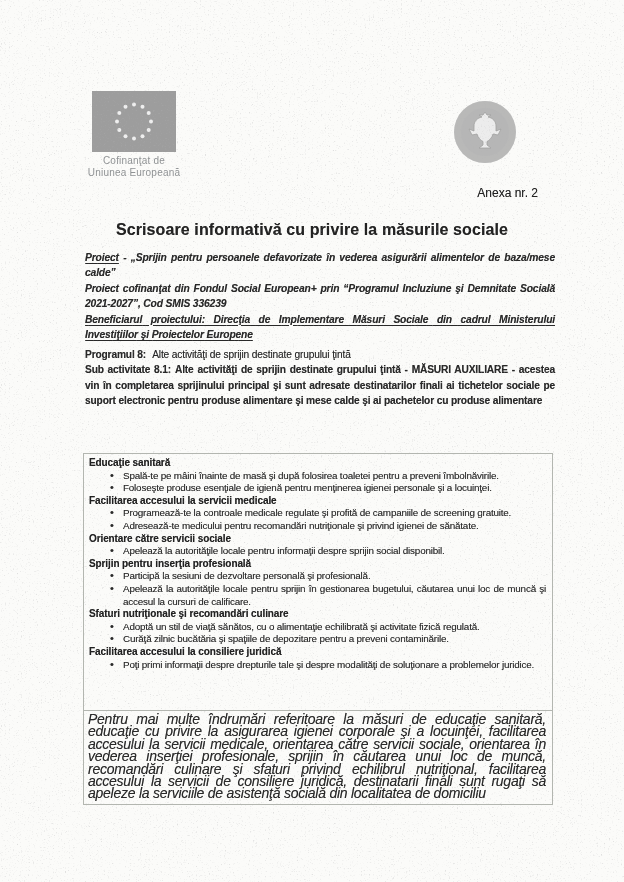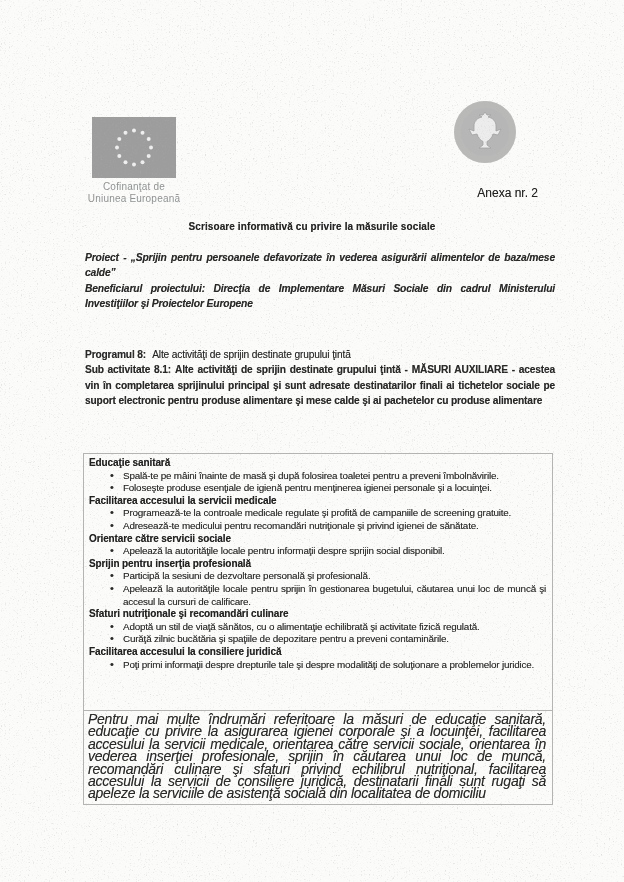--- a/index.html
+++ b/index.html
@@ -5,35 +5,35 @@
   html,body{margin:0;padding:0;background:#e8e8e8;}
   .page{
     position:relative;width:624px;height:882px;margin:0 auto;
     background:#fbfbf9;overflow:hidden;
     font-family:"Liberation Sans","DejaVu Sans",sans-serif;
     color:#2d2d2d;
     text-shadow:0 0 .5px rgba(70,70,70,.55);
   }
   .noise{position:absolute;left:0;top:0;z-index:9;pointer-events:none;}
   
-  .eu-logo{position:absolute;left:86px;top:91px;width:96px;text-align:center;margin-top:26px;}
+  .eu-logo{position:absolute;left:86px;top:91px;width:96px;text-align:center;}
   .eu-flag{display:block;margin:0 auto;filter:blur(.3px);}
   .eu-caption{margin-top:3px;font-size:10px;line-height:11.5px;color:#8f9294;
     letter-spacing:.2px;filter:blur(.25px);text-shadow:none;}
   .seal{position:absolute;left:452px;top:99px;filter:blur(.45px);opacity:.8;}
   .anexa{position:absolute;top:186px;right:86px;font-size:12px;color:#222;}
   
   .title{position:absolute;top:221px;left:0;width:100%;text-align:center;
-    font-size:10px;font-weight:700;color:#222;letter-spacing:.1px;}
+    font-size:16px;font-weight:700;color:#222;letter-spacing:.1px;}
   
   .project{position:absolute;left:85px;top:250px;width:470px;
     font-style:italic;font-weight:700;font-size:10.3px;line-height:15.4px;
     letter-spacing:-.15px;text-align:justify;color:#282828;}
   .project p{margin:0;}
-  .u{text-underline-offset:2px;}
+  .u{text-decoration:underline;text-underline-offset:2px;}
   
   .activity{position:absolute;left:85px;top:347px;width:470px;
     font-size:10.2px;line-height:15.4px;letter-spacing:-.15px;
     text-align:justify;color:#282828;}
   .activity p{margin:0;}
   .b{font-weight:700;}
   .lbl{margin-right:4px;}
   
   .measures{position:absolute;left:83px;top:453px;width:470px;
     border:1px solid #b3b6b0;box-sizing:border-box;}
@@ -85,20 +85,21 @@
              C29 41.5 26 39 25 35 L20 36 L17 30 L22 32 L22 27
              C22 22.5 25 19 30 18 L27 16 L31 16 Z" fill="#e9e9e9" stroke="#8a8a8a" stroke-width="0.8"></path>
   </svg>
 
   <div class="anexa">Anexa nr. 2</div>
 
   <div class="title">Scrisoare informativă cu privire la măsurile sociale</div>
 
   <div class="project">
     <p><span class="u">Proiect</span><span> - „Sprijin pentru persoanele defavorizate în vederea asigurării alimentelor de baza/mese calde”</span></p>
+    <p>Proiect cofinanţat din Fondul Social European+ prin “Programul Incluziune şi Demnitate Socială 2021-2027”, Cod SMIS 336239</p>
     <p class="u">Beneficiarul proiectului: Direcţia de Implementare Măsuri Sociale din cadrul Ministerului Investiţiilor şi Proiectelor Europene</p>
   </div>
 
   <div class="activity">
     <p><span class="b lbl">Programul 8:</span> <span>Alte activităţi de sprijin destinate grupului ţintă</span></p>
     <p class="b"><span class="lbl">Sub activitate 8.1:</span><span>Alte activităţi de sprijin destinate grupului ţintă - MĂSURI AUXILIARE - acestea vin în completarea sprijinului principal şi sunt adresate destinatarilor finali ai tichetelor sociale pe suport electronic pentru produse alimentare şi mese calde şi ai pachetelor cu produse alimentare</span></p>
   </div>
 
   <div class="measures">
     <div class="m-main">

